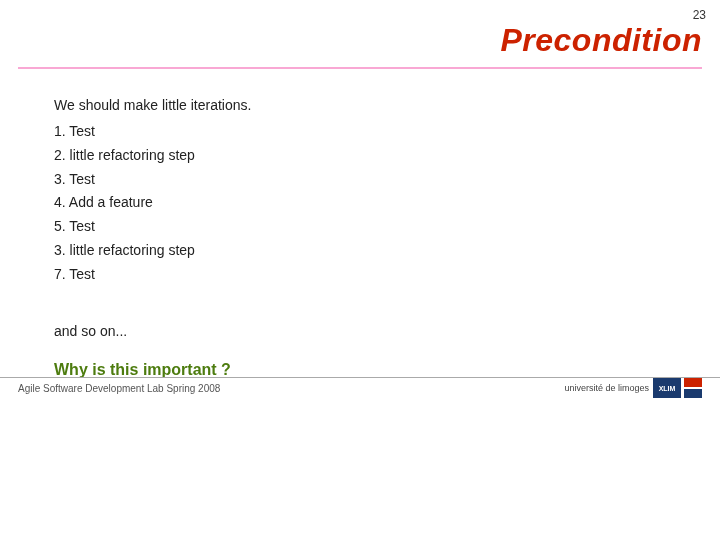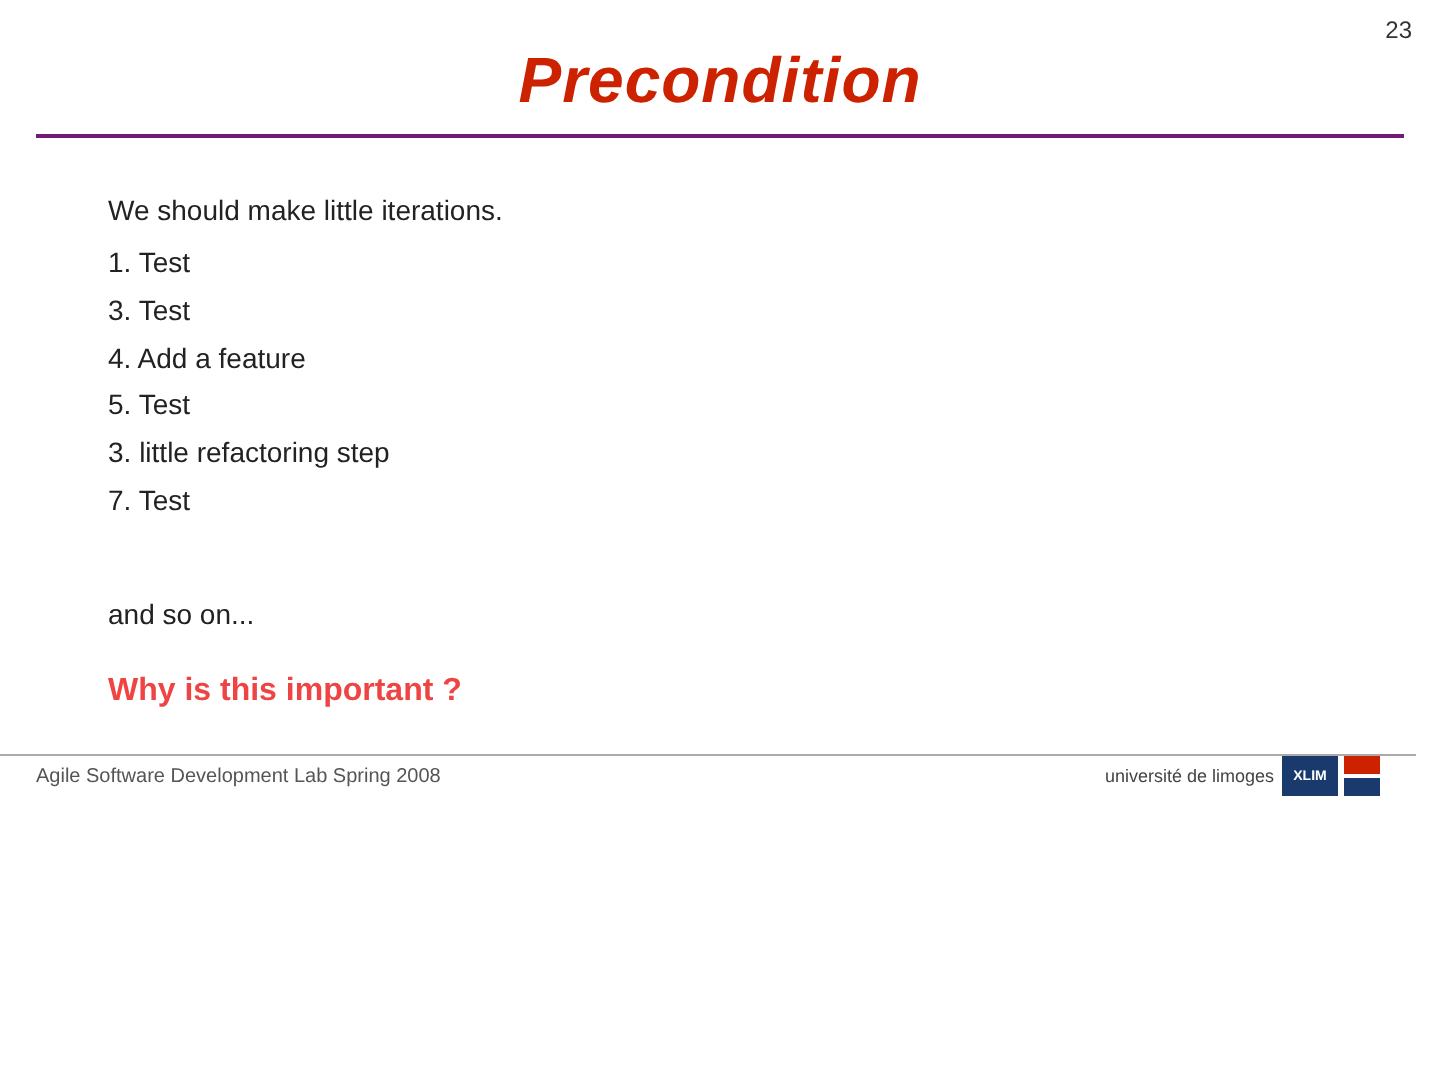--- a/index.html
+++ b/index.html
@@ -30,22 +30,22 @@
       position: absolute;
       top: 8px;
       right: 14px;
       font-size: 12px;
       color: #333;
     }
 
     .header {
       padding-top: 22px;
       padding-bottom: 8px;
-      text-align: center;
-      border-bottom: 2px solid #701a75;
+      text-align: right;
+      border-bottom: 2px solid #f9a8d4;
       margin: 0 18px;
     }
 
     .header h1 {
       font-size: 32px;
       font-weight: bold;
       color: #cc2200;
       font-style: italic;
       letter-spacing: 0.5px;
     }
@@ -73,29 +73,29 @@
 
     .and-so-on {
       font-size: 14px;
       margin-bottom: 22px;
       color: #222;
     }
 
     .why-important {
       font-size: 16px;
       font-weight: bold;
-      color: #ef4444;
+      color: #4d7c0f;
       margin-bottom: 10px;
     }
 
     .footer {
       position: absolute;
       bottom: 10px;
       left: 0;
-      right: 12px;
+      right: 0;
       display: flex;
       justify-content: space-between;
       align-items: center;
       padding: 0 18px;
       border-top: 1px solid #aaa;
     }
 
     .footer-left {
       font-size: 10px;
       color: #555;
@@ -153,20 +153,21 @@
   <div class="header">
     <h1>Precondition</h1>
   </div>
 
   <div class="content">
 
     <p class="intro-text">We should make little iterations.</p>
 
     <ul class="steps-list">
     <li>1. Test</li>
+        <li>2. little refactoring step</li>
         <li>3. Test</li>
         <li>4. Add a feature</li>
         <li>5. Test</li>
         <li>3. little refactoring step</li>
         <li>7. Test</li>
       </ul>
 
     <p class="and-so-on">and so on...</p>
 
     <p class="why-important">Why is this important ?</p>

